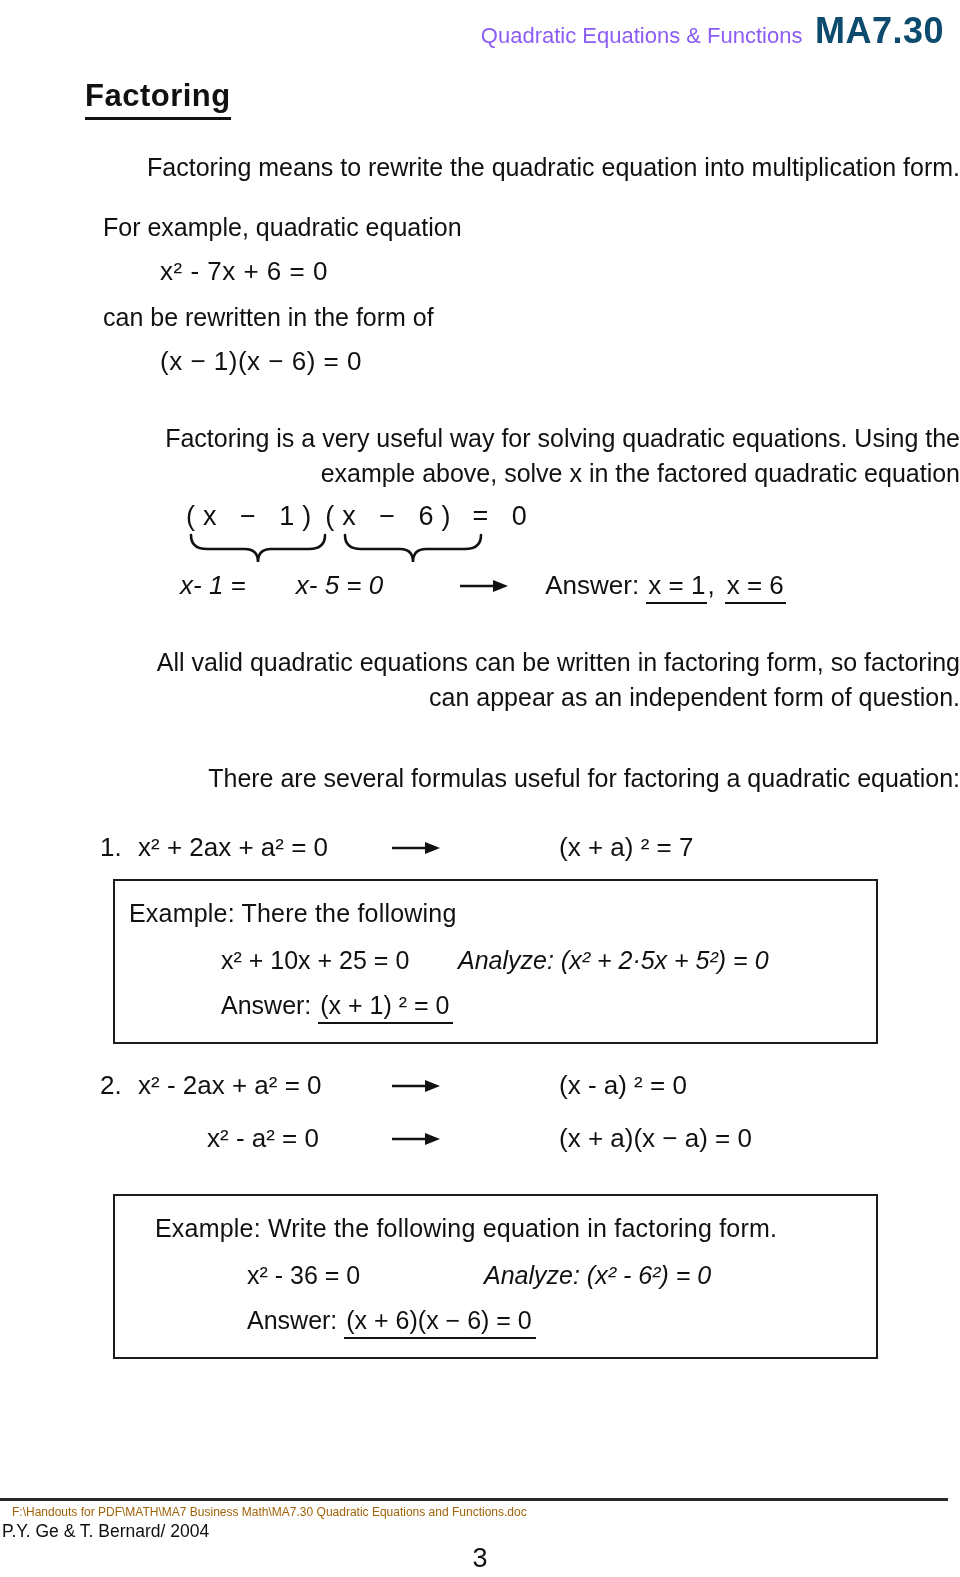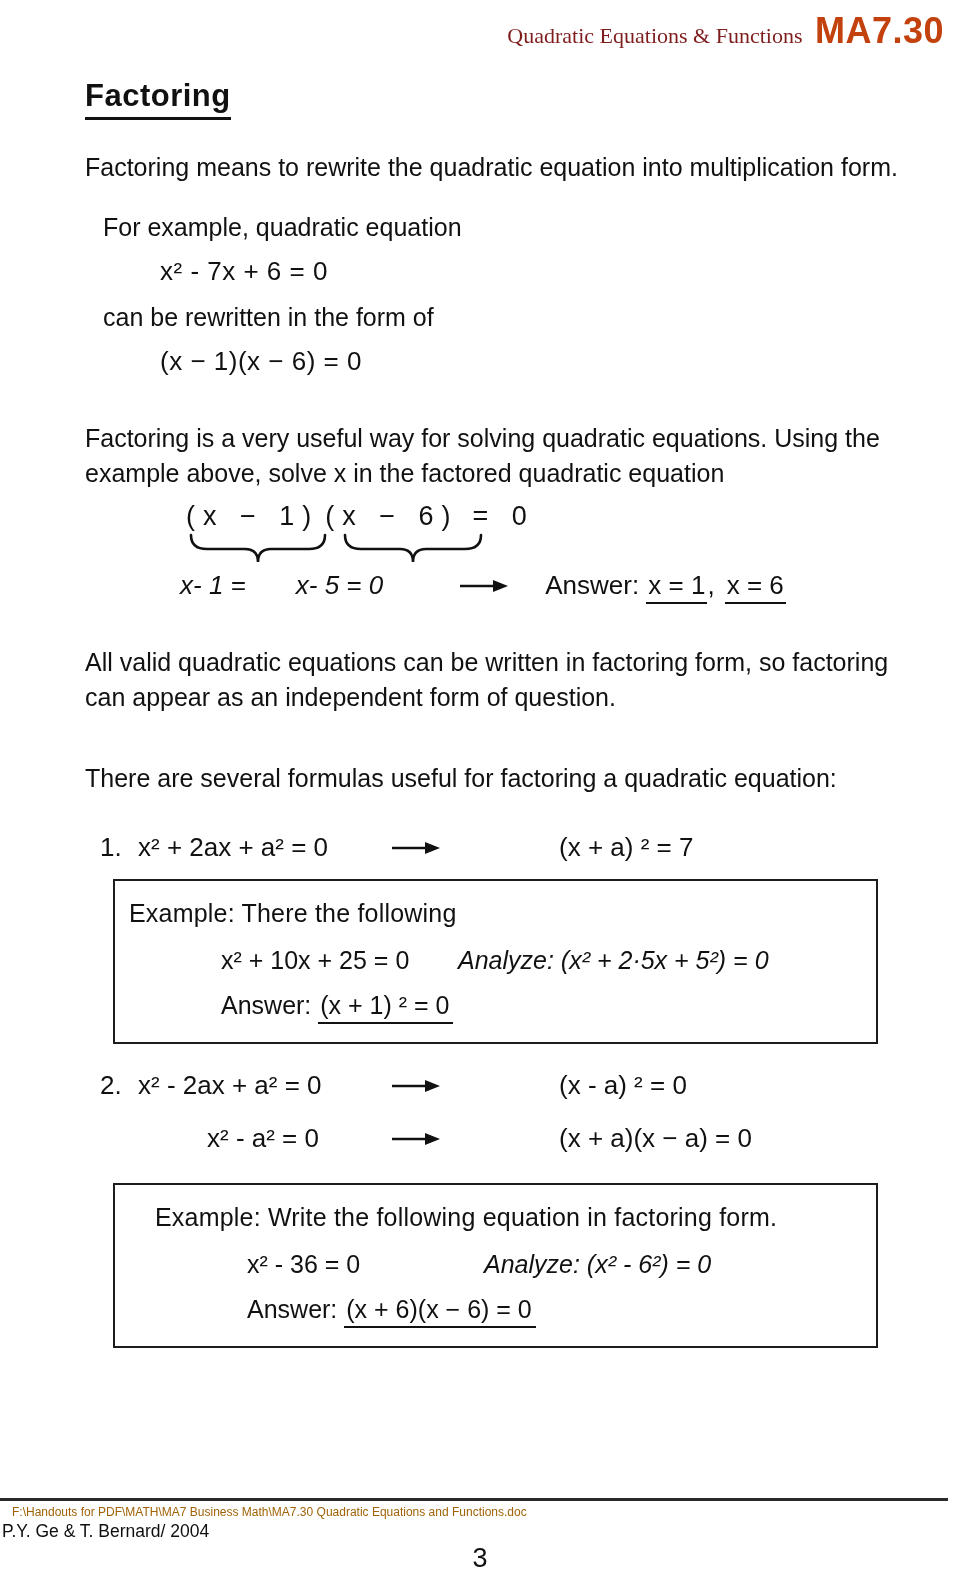--- a/index.html
+++ b/index.html
@@ -9,33 +9,33 @@
     position: relative;
     font-family: "Liberation Sans", sans-serif;
     color: #111111;
     overflow: hidden;
   }
   .page-header {
     padding: 10px 16px 0 0;
     text-align: right;
     white-space: nowrap;
   }
-  .course-title { font-size: 22px; color: #7f1d1d; font-family: Liberation Serif, serif; }
-  .course-code  { font-size: 36px; font-weight: bold; margin-left: 8px; color: #c2410c; letter-spacing: 0.5px; }
+  .course-title { font-size: 22px; color: #8b5cf6; }
+  .course-code  { font-size: 36px; font-weight: bold; margin-left: 8px; color: #0c4a6e; letter-spacing: 0.5px; }
 
   .heading-wrap { margin: 26px 0 0 85px; }
   .heading {
     display: inline-block;
     font-size: 31px; font-weight: bold;
     border-bottom: 3px solid #111;
     padding-bottom: 3px;
     letter-spacing: 0.5px;
   }
 
-  .para { font-size: 25px; line-height: 35px; margin-left: 85px; }
+  .para { font-size: 25px; line-height: 35px; margin-left: 85px; text-align: right; }
   .intro { margin-top: 30px; }
 
   .ex-lead    { font-size: 25px; margin: 28px 0 0 103px; }
   .eq         { font-size: 26px; margin: 14px 0 0 160px; letter-spacing: 0.5px; }
   .ex-mid     { font-size: 25px; margin: 16px 0 0 103px; }
 
   .solving-para { margin-top: 44px; }
 
   .factored-eq {
     margin: 10px 0 0 186px;
@@ -80,21 +80,21 @@
   .formula-row.indent .formula-lhs { width: 256px; text-align: center; }
   .formula-row.second { margin-top: 26px; }
 
   .example-box {
     margin: 16px 0 0 113px;
     width: 765px;
     border: 2.5px solid #1c1c1c;
     padding: 18px 10px 22px 14px;
     font-size: 25px;
   }
-  .example-box.box2 { margin-top: 29px; padding-left: 40px; }
+  .example-box.box2 { margin-top: 40px; padding-left: 40px; }
   .box-title { letter-spacing: 0.2px; }
   .box-problem-row { margin: 18px 0 0 92px; white-space: nowrap; }
   .box-problem { display: inline-block; min-width: 237px; }
   .box-analyze { font-style: italic; }
   .box-answer-row { margin: 16px 0 0 92px; }
   .box-answer { border-bottom: 2.5px solid #111; padding: 0 4px 3px 2px; }
 
   .arrow line    { stroke: #111; stroke-width: 2.6; }
   .arrow polygon { fill: #111; }
   .brace path    { stroke: #111; stroke-width: 2.6; fill: none; stroke-linecap: round; }

